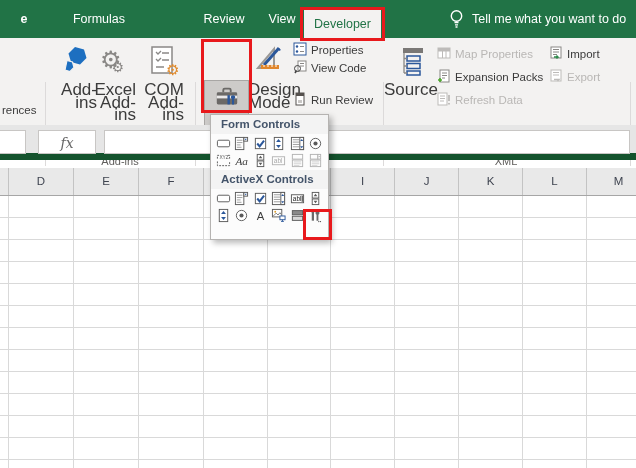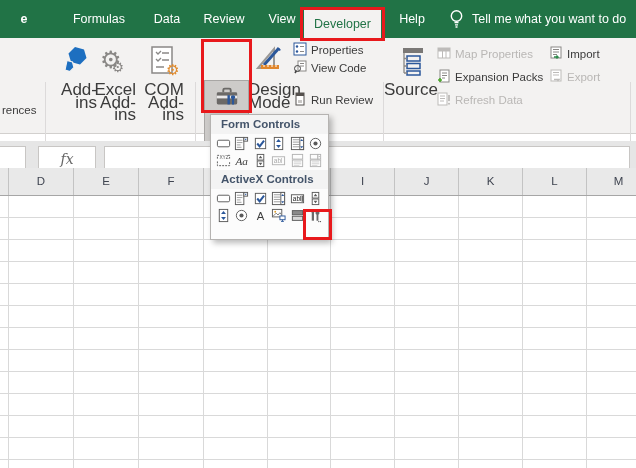--- a/index.html
+++ b/index.html
@@ -15,21 +15,21 @@
   .redbox{position:absolute;border:3px solid #e8191c;box-sizing:border-box;z-index:60;pointer-events:none;}
   
   #ribbon{left:0;top:38px;width:636px;height:95px;background:#f3f2f1;border-bottom:1px solid #d2d0ce;box-sizing:content-box;}
   .vdiv{position:absolute;width:1px;background:#dcdada;top:44px;height:84px;}
   .grouplabel{position:absolute;top:117px;font-size:11px;color:#605e5c;text-align:center;}
   .bigbtn-label{position:absolute;font-size:17px;color:#3b3b3b;text-align:right;line-height:12.5px;}
   .smallrow{position:absolute;height:16px;font-size:11.5px;color:#3b3b3b;display:flex;align-items:center;gap:4px;white-space:nowrap;}
   .smallrow.disabled{color:#b9b7b5;}
   .insert-btn{left:204px;top:42px;width:45px;height:68px;background:#cdcbc9;border:1px solid #a8a6a4;box-sizing:border-box;}
   
-  #fbar{left:0;top:141px;width:636px;height:35px;background:#e6e6e6;border-bottom:1px solid #14532d;box-sizing:border-box;}
+  #fbar{left:0;top:125px;width:636px;height:35px;background:#e6e6e6;border-bottom:7px solid #14532d;box-sizing:border-box;}
   .fbox{position:absolute;background:#fff;border:1px solid #c8c6c4;box-sizing:border-box;}
   #fx{font-family:"DejaVu Serif",serif;font-style:italic;font-size:14px;color:#666;text-align:center;line-height:24px;}
   
   #colhead{left:0;top:168px;width:636px;height:28px;background:#e9e9e9;border-bottom:1px solid #a6a6a6;box-sizing:border-box;}
   .colcell{position:absolute;top:0;height:27px;line-height:27px;text-align:center;font-size:11.5px;color:#3f4450;border-left:1px solid #c3c3c3;box-sizing:border-box;}
   
   #grid{left:0;top:196px;width:636px;height:272px;background:
         repeating-linear-gradient(to bottom,#ffffff 0 21px,#d9d9d9 21px 22px);}
   .gline{position:absolute;top:196px;height:272px;width:1px;background:#d9d9d9;}
   
@@ -43,24 +43,22 @@
   .icon{display:inline-block;}
 </style>
 </head>
 <body>
 
 <div id="screen">
 
   <div id="tabbar" class="abs">
     <div class="tab" style="left:0;width:48px;font-weight:bold;">e Layout</div>
     <div class="tab" style="left:70px;width:58px;text-align:center;">Formulas</div>
-    <div class="tab" style="left:148px;width:38px;">Data</div>
     <div class="tab" style="left:262px;width:40px;">View</div>
     <div class="tab" style="left:197px;width:54px;">Review</div>
-    <div class="tab" style="left:392px;width:40px;">Help</div>
     <span class="abs icon" style="left:449px;top:9px;">
       <svg width="15" height="20" viewBox="0 0 15 20">
           <circle cx="7.5" cy="7" r="5.2" fill="none" stroke="#fff" stroke-width="1.4"></circle>
           <path d="M5.5 13.5h4M6 15.8h3M6.5 18h2" stroke="#fff" stroke-width="1.3" fill="none"></path>
         </svg>
     </span>
     <div class="tab" style="left:472px;width:162px;text-align:left;">Tell me what you want to do</div>
   </div>
 
   <div id="dev-tab-white" class="abs">

